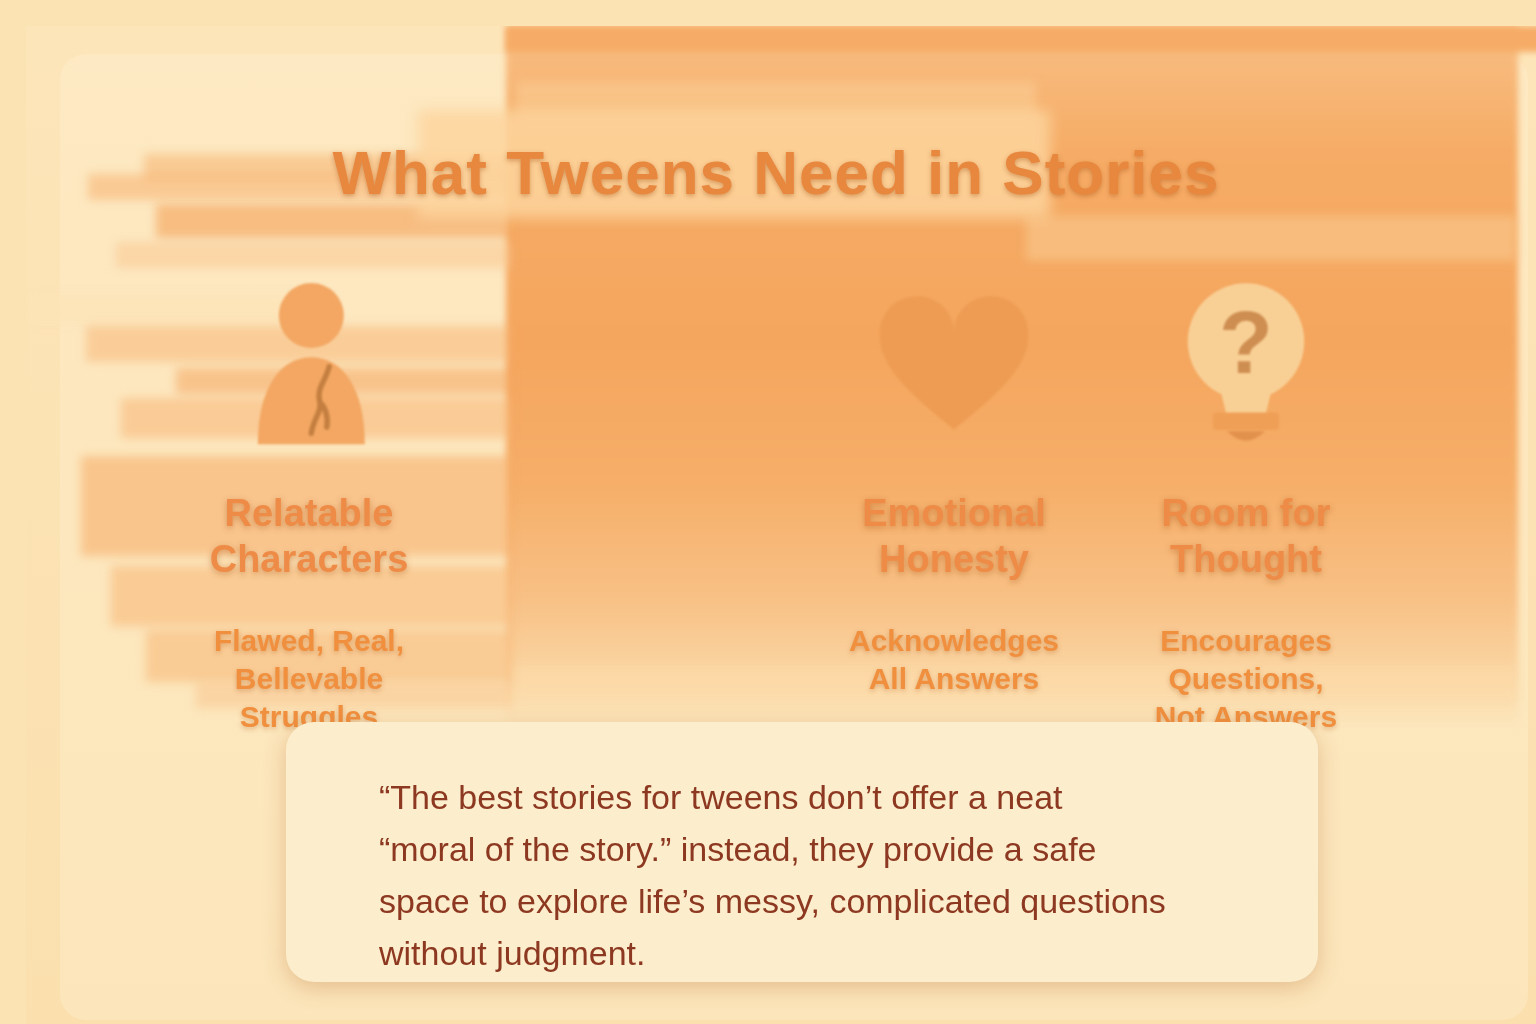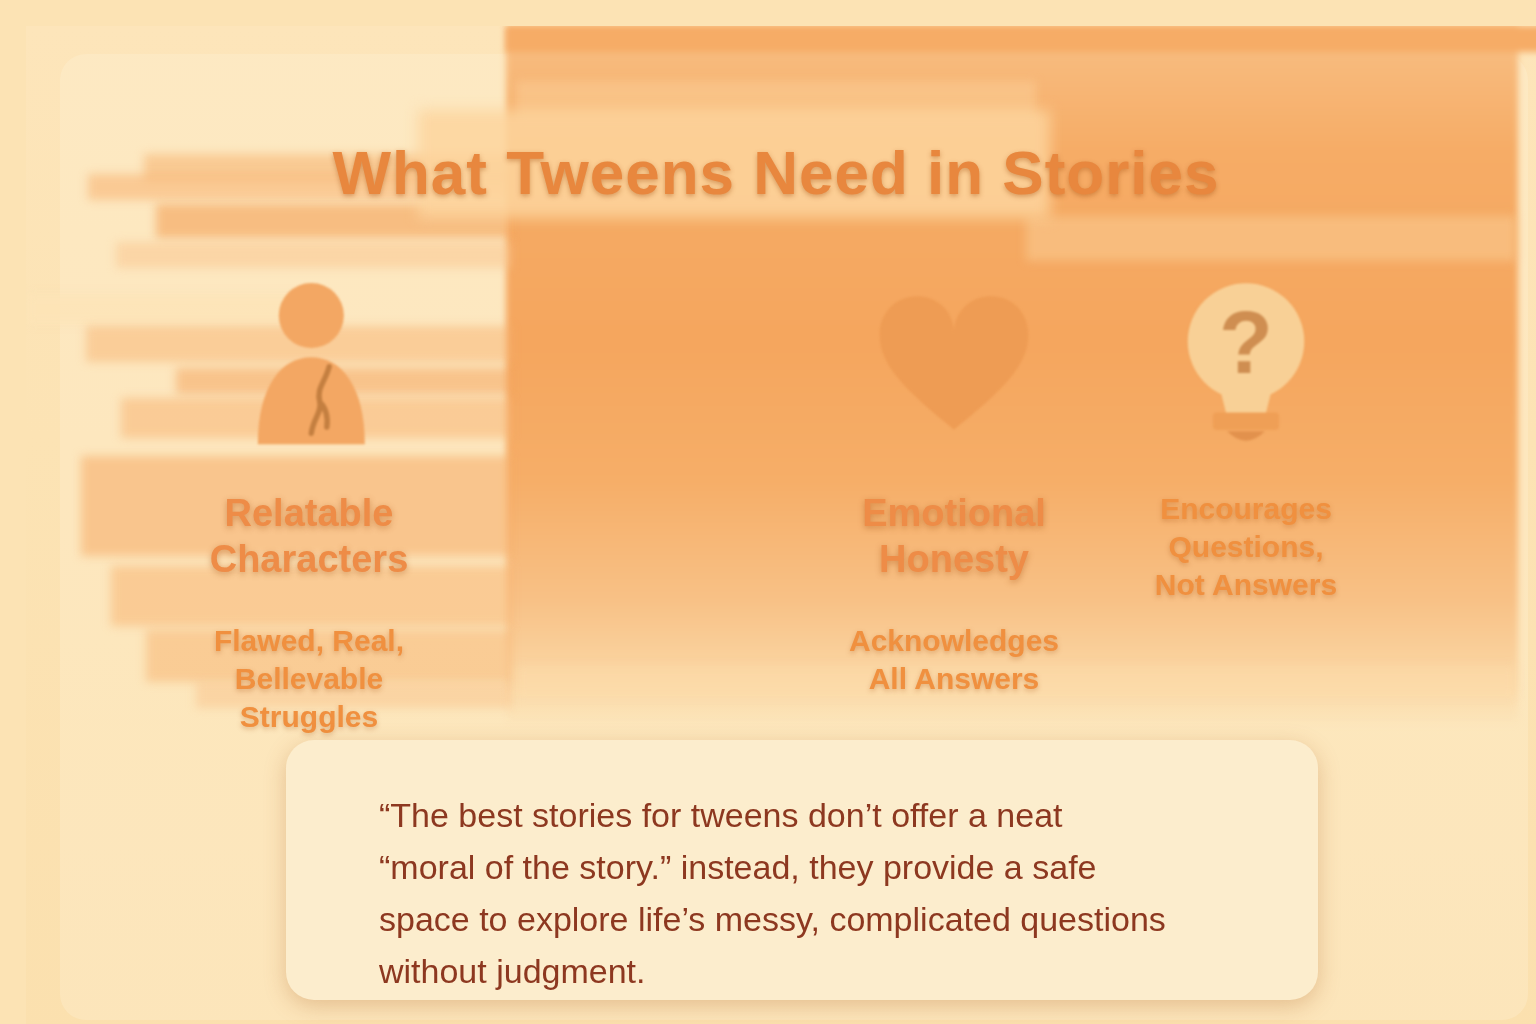--- a/index.html
+++ b/index.html
@@ -91,21 +91,20 @@
     white-space: pre-line;
     text-shadow: 0 2px 5px rgba(168, 84, 22, 0.35);
     filter: blur(0.6px);
   }
   .quote-box {
     position: absolute;
     left: 260px; top: 696px; width: 1032px; height: 260px;
     background: #fcedcd;
     border-radius: 28px;
     box-shadow: 0 6px 22px rgba(170, 90, 30, 0.28);
-    margin-top: 18px;
   }
   .quote-text {
     position: absolute;
     left: 80px; top: 36px; width: 900px;
     font-size: 34px;
     font-weight: 500;
     line-height: 52px;
     color: #8d3820;
     white-space: pre-line;
   }
@@ -174,20 +173,22 @@
   <div class="column col-4">
     <div class="icon-box">
       <svg width="152" height="206" viewBox="0 0 160 216">
         <circle cx="80" cy="82" r="74" fill="#f8d096"></circle>
         <path d="M46 138 L114 138 L104 178 L56 178 Z" fill="#f8d096"></path>
         <rect x="38" y="172" width="84" height="22" rx="5" fill="#ef9f56"></rect>
         <path d="M56 196 Q80 220 104 196 Z" fill="#e2914d"></path>
         <text x="80" y="122" font-size="112" font-weight="bold" fill="#cf8e51" text-anchor="middle" font-family="Liberation Sans, sans-serif">?</text>
       </svg>
     </div>
+    <div class="col-heading">Room for
+Thought</div>
     <div class="col-subtext">Encourages
 Questions,
 Not Answers</div>
   </div>
 
   <div class="quote-box">
     <div class="quote-text">“The best stories for tweens don’t offer a neat
 “moral of the story.” instead, they provide a safe
 space to explore life’s messy, complicated questions
 without judgment.</div>

